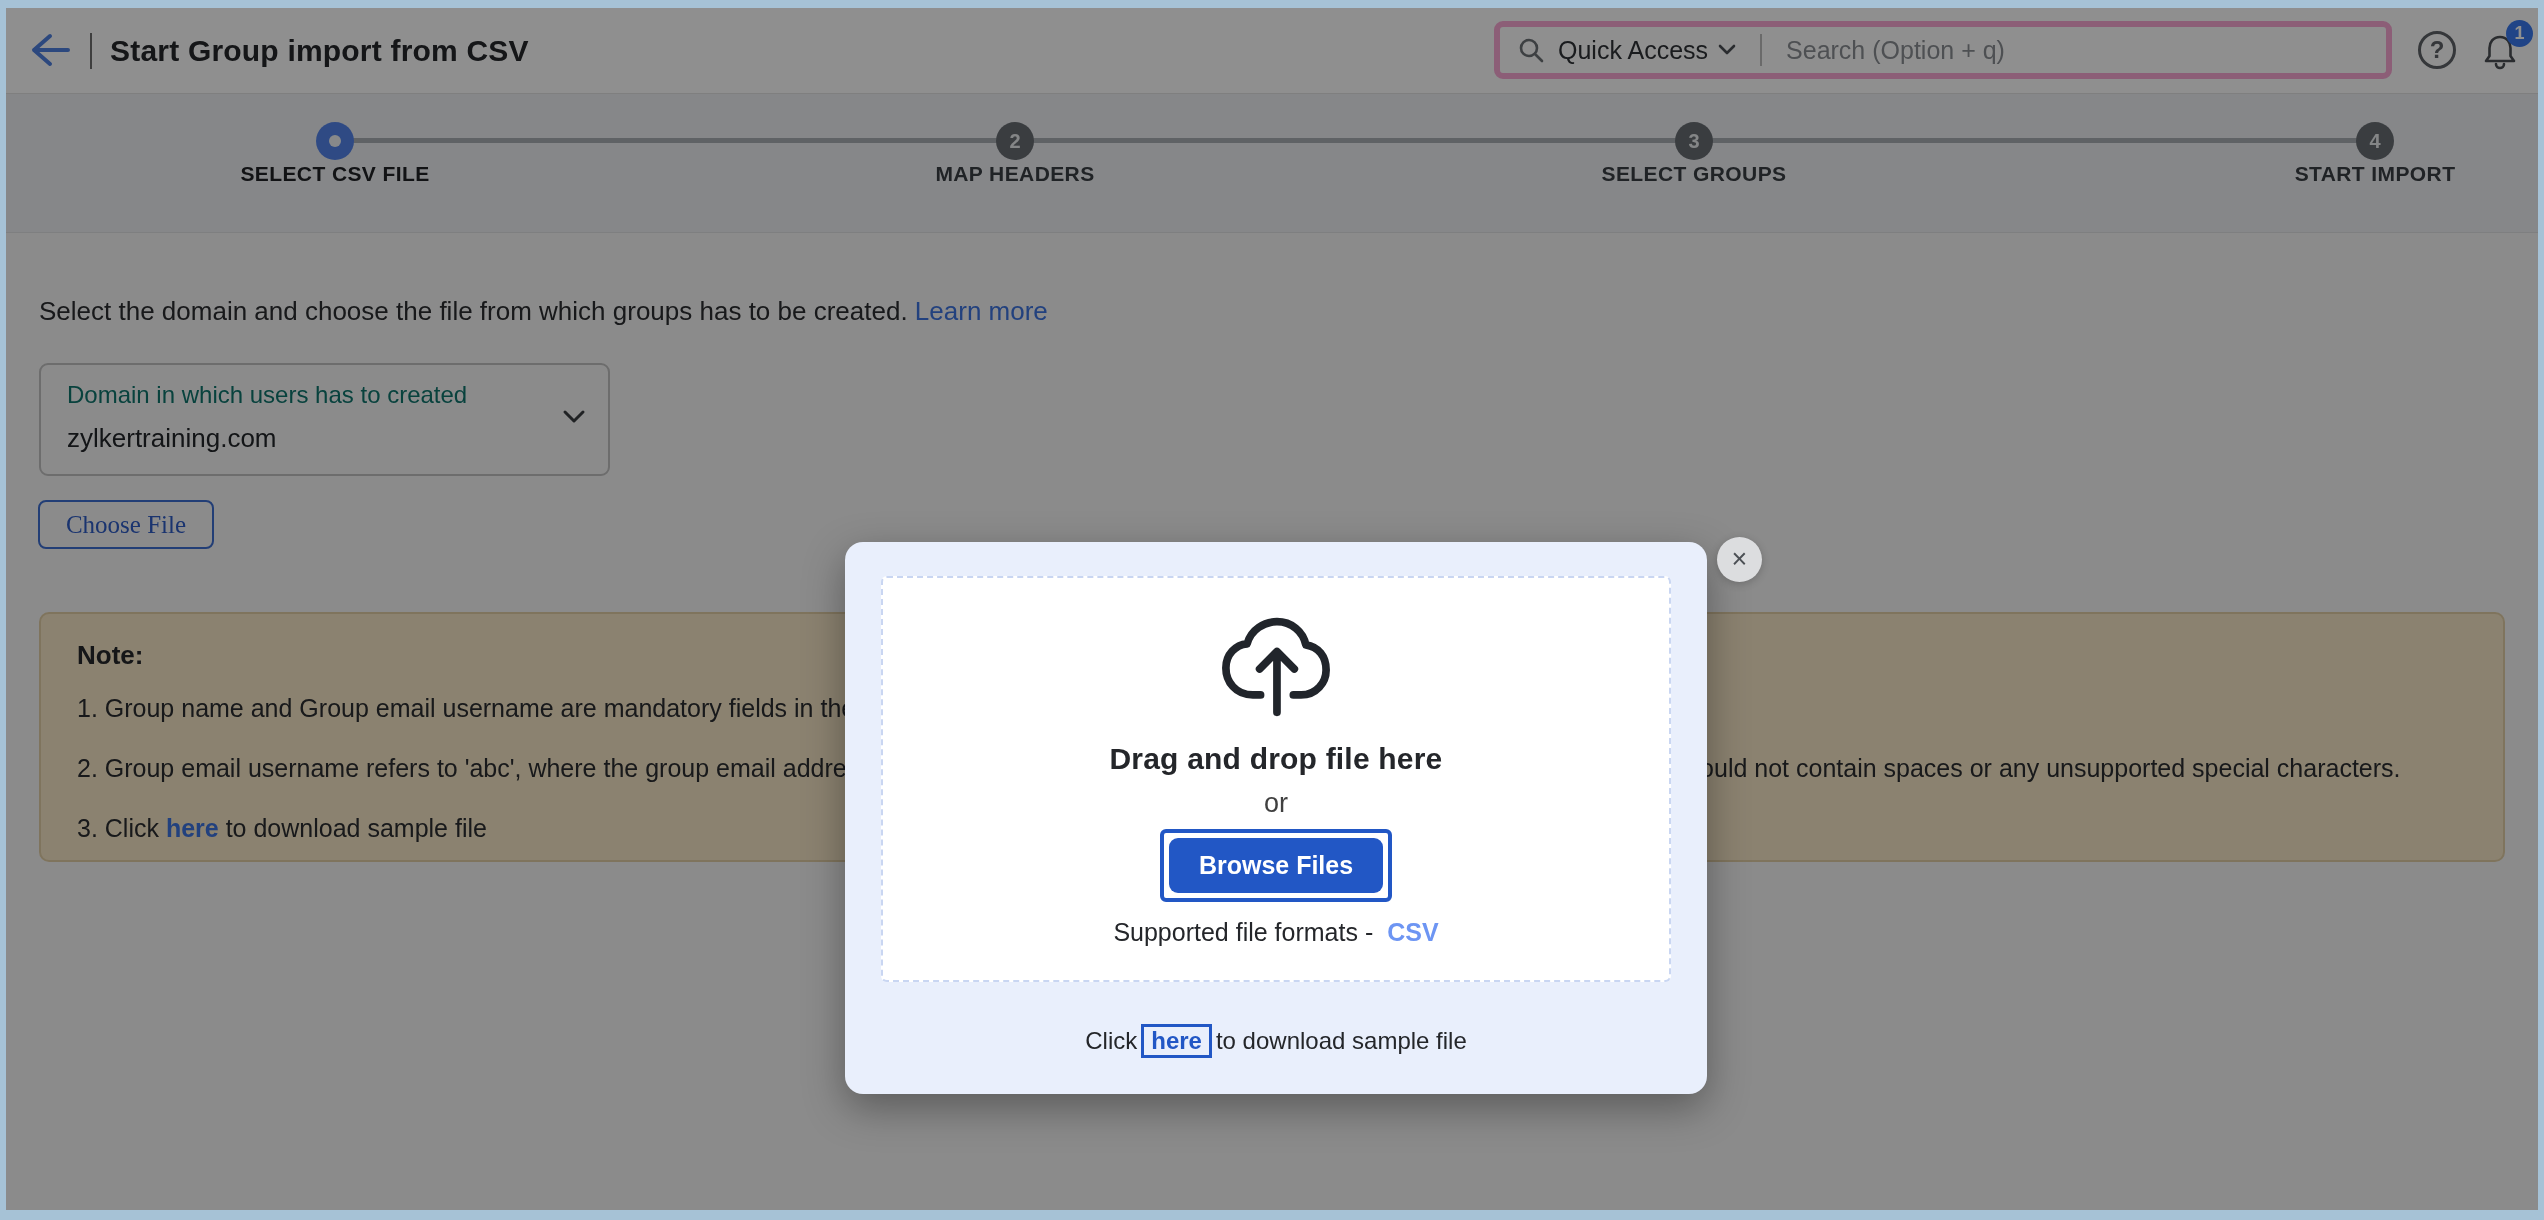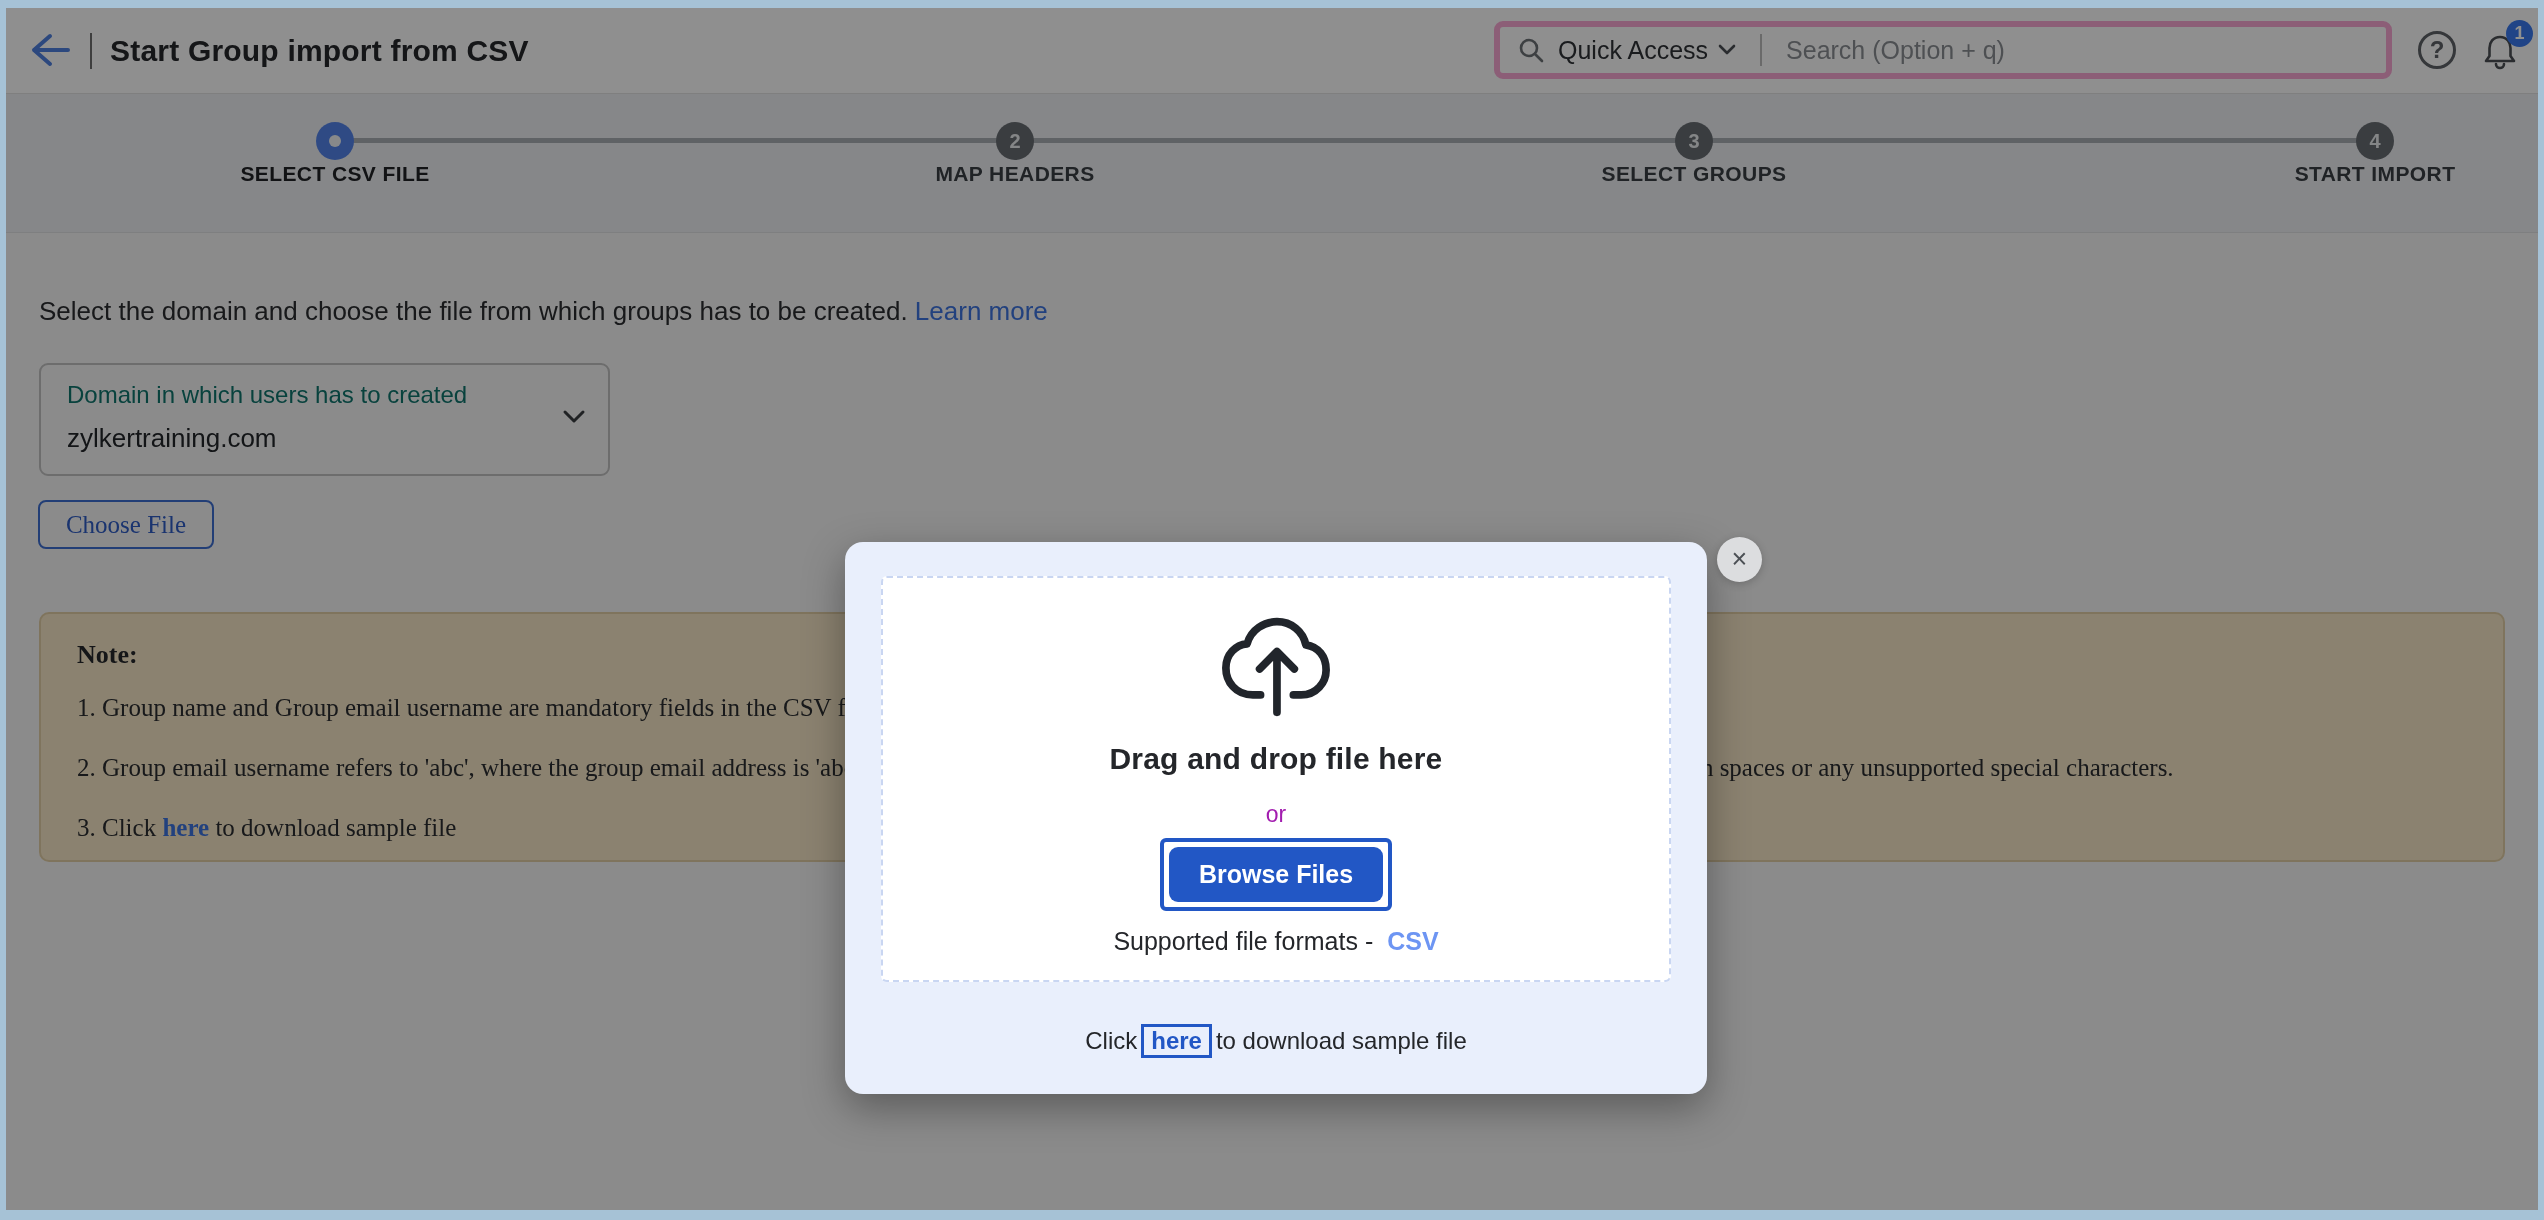--- a/index.html
+++ b/index.html
@@ -36,33 +36,33 @@
   
   .instruction{position:absolute; left:33px; top:288px; font-size:26px; color:#2c2e31;}
   .link{color:#3d74e0; cursor:pointer;}
   .domain-select{position:absolute; left:33px; top:355px; width:571px; height:113px; border:2px solid #c2c2c2; border-radius:9px; box-sizing:border-box; cursor:pointer; background:transparent;}
   .domain-label{position:absolute; left:26px; top:16px; font-size:24px; color:#0f766e;}
   .domain-value{position:absolute; left:26px; top:58px; font-size:26px; font-weight:500; color:#23262a;}
   .select-chevron{position:absolute; right:22px; top:44px;}
   .choose-file-btn{position:absolute; left:32px; top:492px; width:176px; height:49px; border:2px solid #3e6fd2; border-radius:8px; background:transparent; color:#2f5dc7; font-size:25px; font-family:Liberation Serif, serif; cursor:pointer;}
 
   
-  .note-box{position:absolute; left:33px; top:604px; width:2466px; height:250px; background:#f8e8c8; border:2px solid #e3cfa6; border-radius:10px; box-sizing:border-box; overflow:hidden;font-family:Liberation Serif, serif;}
+  .note-box{position:absolute; left:33px; top:604px; width:2466px; height:250px; background:#f8e8c8; border:2px solid #e3cfa6; border-radius:10px; box-sizing:border-box; overflow:hidden;}
   .note-heading{position:absolute; left:36px; top:26px; font-size:26px; font-weight:700; color:#26282c;}
   .note-item{position:absolute; left:36px; font-size:25px; color:#2c2e31; white-space:nowrap;}
   .note-item.i1{top:80px;} .note-item.i2{top:140px;} .note-item.i3{top:200px;}
   .note-link{color:#3d74e0; font-weight:700; cursor:pointer;}
 
   
   .backdrop{position:absolute; inset:0; background:rgba(0,0,0,0.44); z-index:5;}
   .modal{position:absolute; left:839px; top:534px; width:862px; height:552px; background:#e9effc; border-radius:18px; box-shadow:0 14px 40px rgba(0,0,0,0.35); z-index:8;}
   .dropzone{position:absolute; left:36px; top:34px; width:790px; height:406px; background:#ffffff; border:2px dashed #c9d6f2; border-radius:6px; box-sizing:border-box; display:flex; flex-direction:column; align-items:center;}
   .dz-cloud{margin-top:36px;}
   .dz-title{margin-top:22px; font-size:30px; font-weight:800; color:#24262a; letter-spacing:0.2px;}
-  .dz-or{margin-top:25px; font-size:23px; color:#a21caf;}
+  .dz-or{margin-top:12px; font-size:27px; color:#404040;}
   .browse-ring{margin-top:10px; border:4px solid #2257c5; border-radius:6px; background:#ffffff; padding:5px;}
   .browse-btn{background:#2257c5; border:none; border-radius:9px; color:#ffffff; font-size:25px; font-weight:700; padding:13px 30px; font-family:"Liberation Sans", sans-serif; cursor:pointer;}
   .dz-formats{margin-top:16px; font-size:25px; color:#24262a;}
   .dz-csv{font-weight:800; color:#6d95f3; margin-left:14px; cursor:pointer;}
   .modal-footer{position:absolute; left:0; bottom:0; width:100%; height:106px; display:flex; align-items:center; justify-content:center; font-size:24px; color:#24262a;}
   .here-box{display:inline-block; border:3px solid #2257c5; color:#2257c5; font-weight:700; padding:0px 7px; margin:0 4px; cursor:pointer;}
   .close-chip{position:absolute; left:1711px; top:529px; width:45px; height:45px; border-radius:50%; background:#dcdddf; border:none; color:#4c5055; font-size:27px; display:flex; align-items:center; justify-content:center; cursor:pointer; z-index:9; box-shadow:0 2px 8px rgba(0,0,0,0.2); font-family:"Liberation Sans", sans-serif;}
 </style>
 </head>
 <body>

